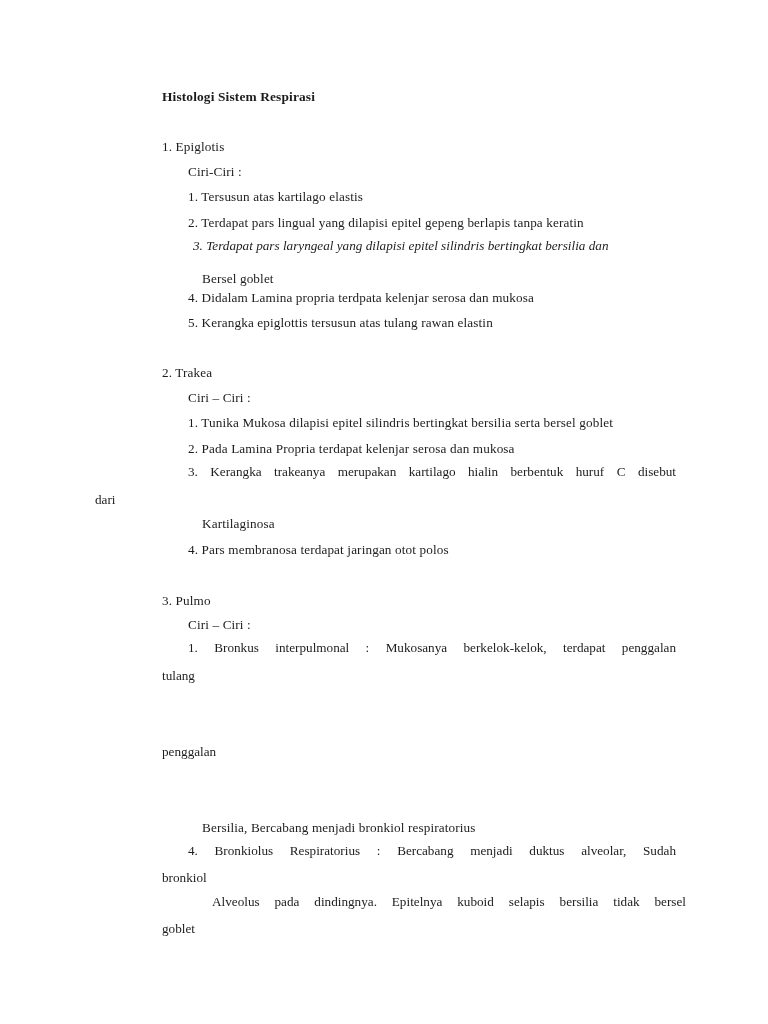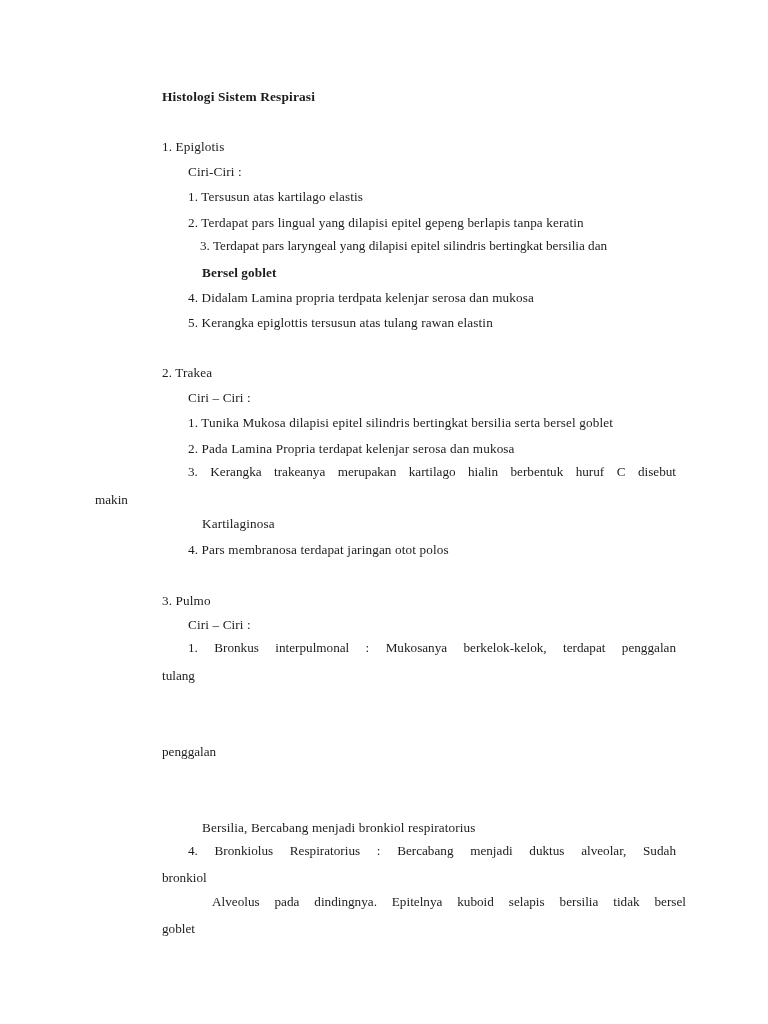--- a/index.html
+++ b/index.html
@@ -72,39 +72,39 @@
   <div class="line doc-title col-item" style="top:89px;left:162px;">Histologi Sistem Respirasi</div>
 
   <div class="line col-sec" style="top:139px;">1. Epiglotis</div>
 
   <div class="line col-item" style="top:164px;">Ciri-Ciri :</div>
 
   <div class="line col-item" style="top:189px;">1. Tersusun atas kartilago elastis</div>
 
   <div class="line col-item" style="top:215px;">2. Terdapat pars lingual yang dilapisi epitel gepeng berlapis tanpa keratin</div>
 
-  <div class="just" style="top:233px;left:200px;width:488px;">3. Terdapat pars laryngeal yang dilapisi epitel silindris bertingkat bersilia dan</div>
+  <div class="just" style="top:233px;left:193px;width:488px;font-style:italic;">3. Terdapat pars laryngeal yang dilapisi epitel silindris bertingkat bersilia dan</div>
 
-  <div class="line col-cont" style="top:265px;font-weight:bold;">Bersel goblet</div>
+  <div class="line col-cont" style="top:271px;">Bersel goblet</div>
 
   <div class="line col-item" style="top:290px;">4. Didalam Lamina propria terdpata kelenjar serosa dan mukosa</div>
 
   <div class="line col-item" style="top:315px;">5. Kerangka epiglottis tersusun atas tulang rawan elastin</div>
 
   <div class="line col-sec" style="top:365px;">2. Trakea</div>
 
   <div class="line col-item" style="top:390px;">Ciri – Ciri :</div>
 
   <div class="line col-item" style="top:415px;">1. Tunika Mukosa dilapisi epitel silindris bertingkat bersilia serta bersel goblet</div>
 
   <div class="line col-item" style="top:441px;text-align:center;">2. Pada Lamina Propria terdapat kelenjar serosa dan mukosa</div>
 
   <div class="just" style="top:459px;left:188px;width:488px;text-align-last:justify;">3. Kerangka trakeanya merupakan kartilago hialin berbentuk huruf C disebut</div>
 
-  <div class="overflow-word col-far" style="top:492px;">makin</div>
+  <div class="overflow-word col-far" style="top:492px;">dari</div>
 
   <div class="line col-cont" style="top:516px;">Kartilaginosa</div>
 
   <div class="line col-item" style="top:542px;">4. Pars membranosa terdapat jaringan otot polos</div>
 
   <div class="line col-sec" style="top:593px;">3. Pulmo</div>
 
   <div class="line col-item" style="top:617px;">Ciri – Ciri :</div>
 
   <div class="just" style="top:635px;left:188px;width:488px;text-align-last:justify;">1. Bronkus interpulmonal : Mukosanya berkelok-kelok, terdapat penggalan</div>

